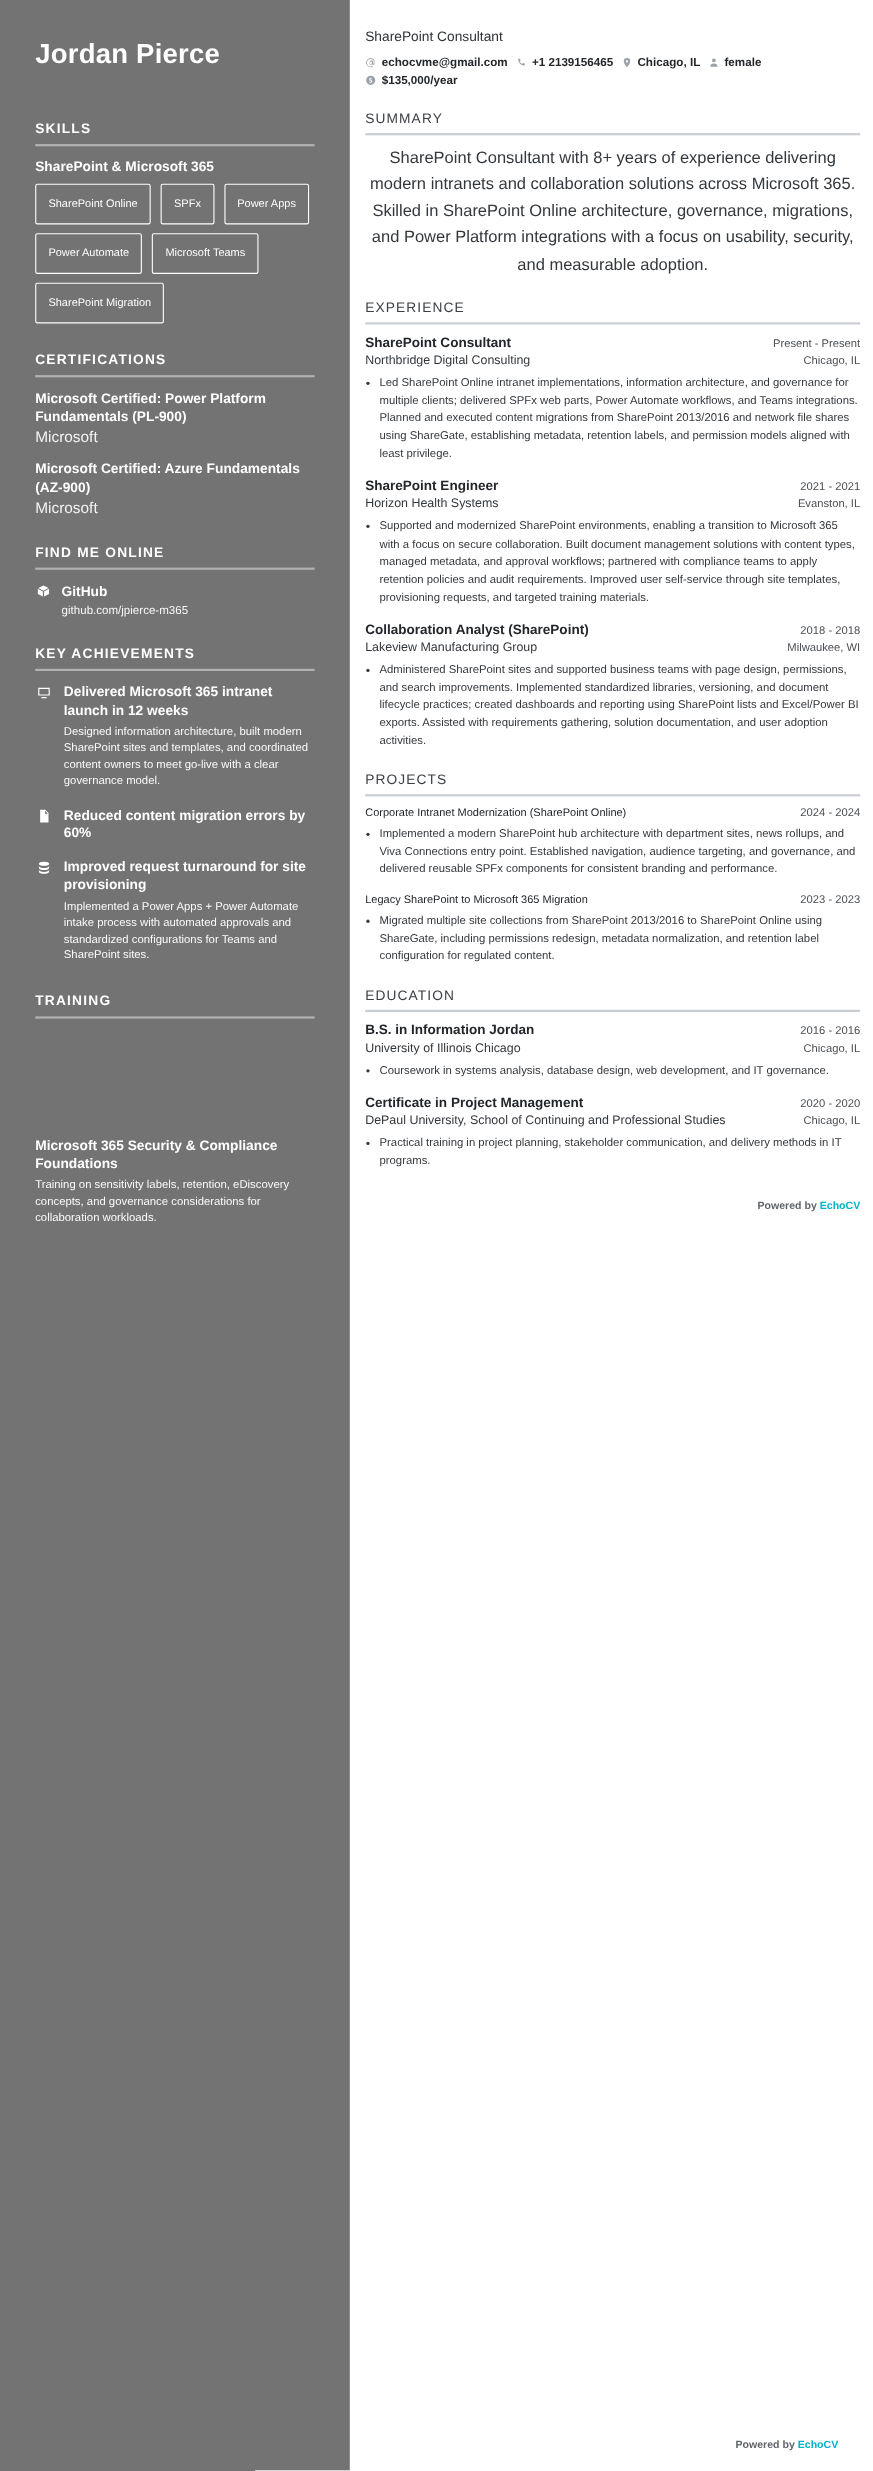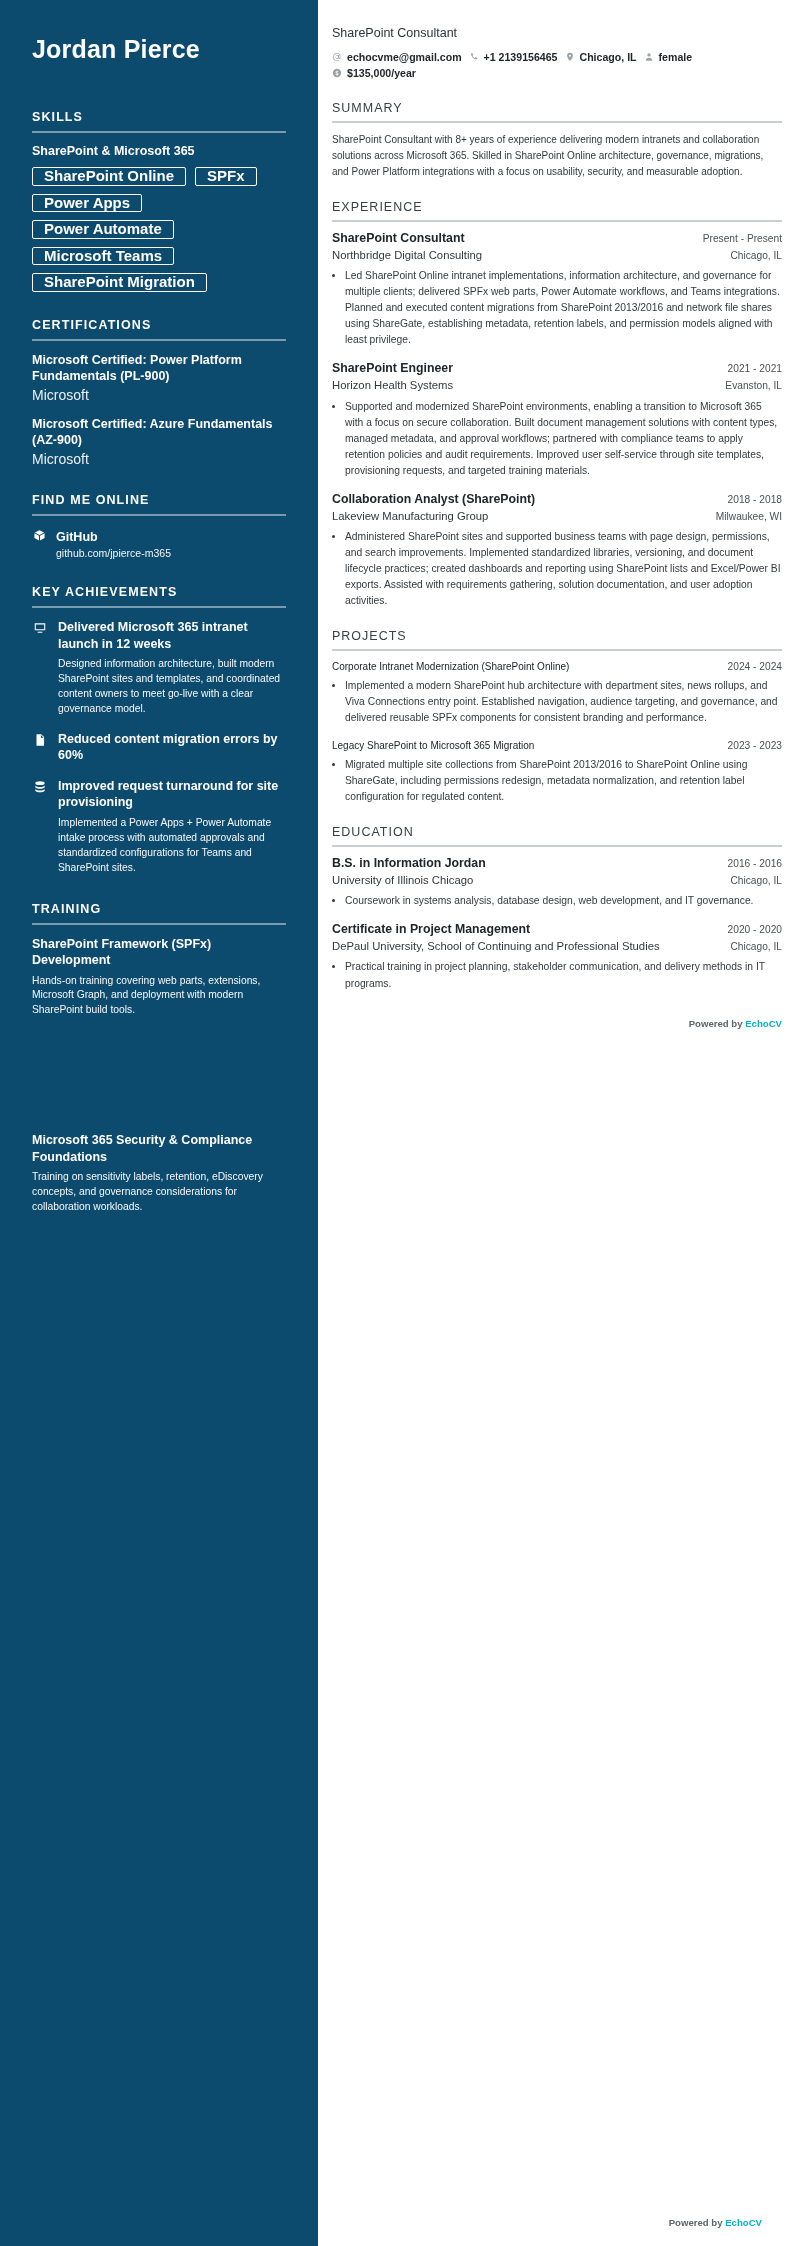--- a/index.html
+++ b/index.html
@@ -15,21 +15,21 @@
     min-height: 2246px;
     background: #ffffff;
     display: flex;
     align-items: stretch;
   }
 
   
   .sidebar {
     width: 318px;
     min-width: 318px;
-    background: #0c4a6e;
+    background: #737373;
     color: #ffffff;
     padding: 34px 32px 40px 32px;
   }
   .name {
     font-size: 25px;
     font-weight: bold;
     letter-spacing: 0.2px;
     line-height: 1.2;
     margin-bottom: 46px;
     color: #ffffff;
@@ -52,23 +52,23 @@
   .skill-group-title {
     font-size: 12.5px;
     font-weight: bold;
     color: #ffffff;
     margin-bottom: 9px;
   }
   .chips { display: flex; flex-wrap: wrap; gap: 8px 9px; }
   .chip {
     border: 1.4px solid #ffffff;
     border-radius: 2px;
-    padding: 0 11px;
-    font-size: 15px;
-    font-weight: bold;
+    padding: 12px 11px;
+    font-size: 10px;
+    font-weight: normal;
     color: #ffffff;
     line-height: 1.1;
     white-space: nowrap;
   }
 
   .cert-item { margin-bottom: 13px; }
   .cert-name {
     font-size: 12.5px;
     font-weight: bold;
     line-height: 1.32;
@@ -144,23 +144,24 @@
   .sec-heading {
     font-size: 12.5px;
     letter-spacing: 1px;
     text-transform: uppercase;
     color: #3a3f45;
     margin-bottom: 6px;
   }
   .sec-rule { height: 1.6px; background: #c9ced3; margin-bottom: 9px; }
 
   .summary-text {
-    font-size: 10px;
+    font-size: 15px;
     line-height: 1.62;
     color: #33383d;
+    text-align: center;
   }
 
   .entry { margin-bottom: 13px; }
   .entry-head {
     display: flex;
     justify-content: space-between;
     align-items: baseline;
     gap: 12px;
   }
   .entry-title { font-size: 12.3px; font-weight: bold; color: #22262a; line-height: 1.3; }
@@ -293,24 +294,20 @@
         <span>
           <span class="ach-title" style="display:block">Improved request turnaround for site provisioning</span>
           <span class="ach-desc" style="display:block">Implemented a Power Apps + Power Automate intake process with automated approvals and standardized configurations for Teams and SharePoint sites.</span>
         </span>
       </div>
     </section>
 
     <section class="side-section">
       <div class="side-heading">TRAINING</div>
       <div class="side-rule"></div>
-      <div class="train-item">
-        <div class="train-title">SharePoint Framework (SPFx) Development</div>
-        <div class="train-desc">Hands-on training covering web parts, extensions, Microsoft Graph, and deployment with modern SharePoint build tools.</div>
-      </div>
       <div class="train-spacer"></div>
       <div class="train-item">
         <div class="train-title">Microsoft 365 Security &amp; Compliance Foundations</div>
         <div class="train-desc">Training on sensitivity labels, retention, eDiscovery concepts, and governance considerations for collaboration workloads.</div>
       </div>
     </section>
   </aside>
 
   <main class="main">
 

